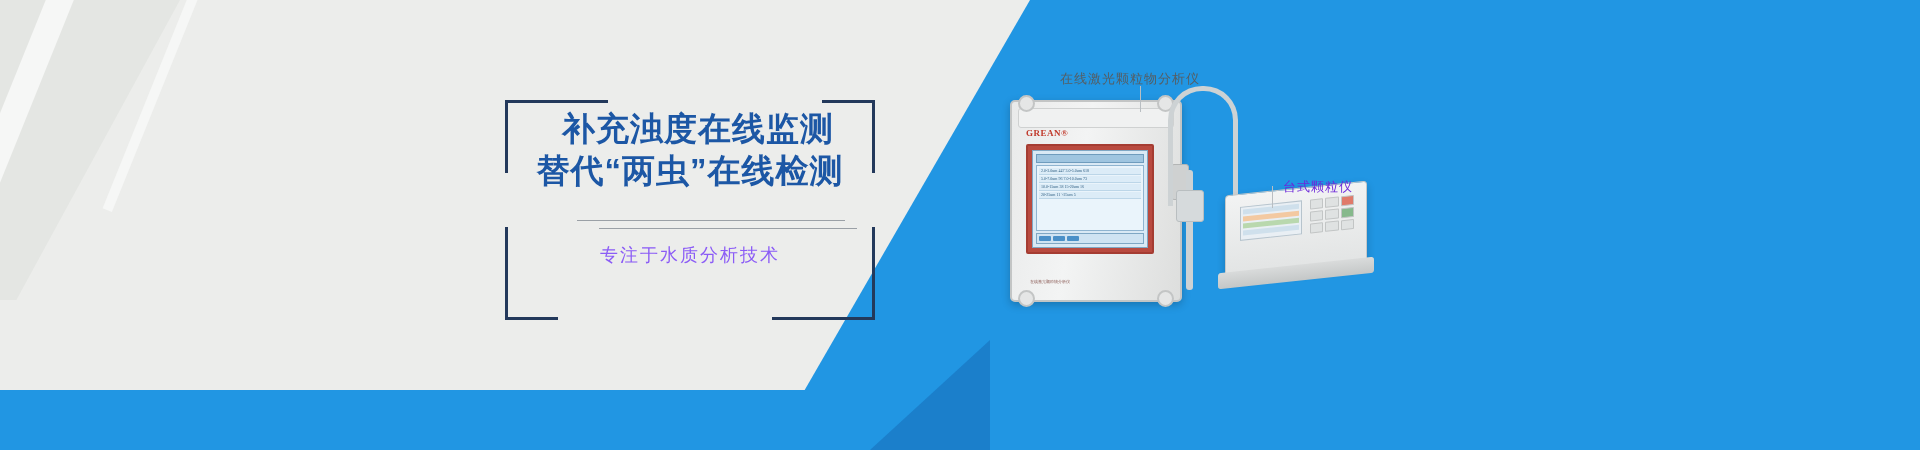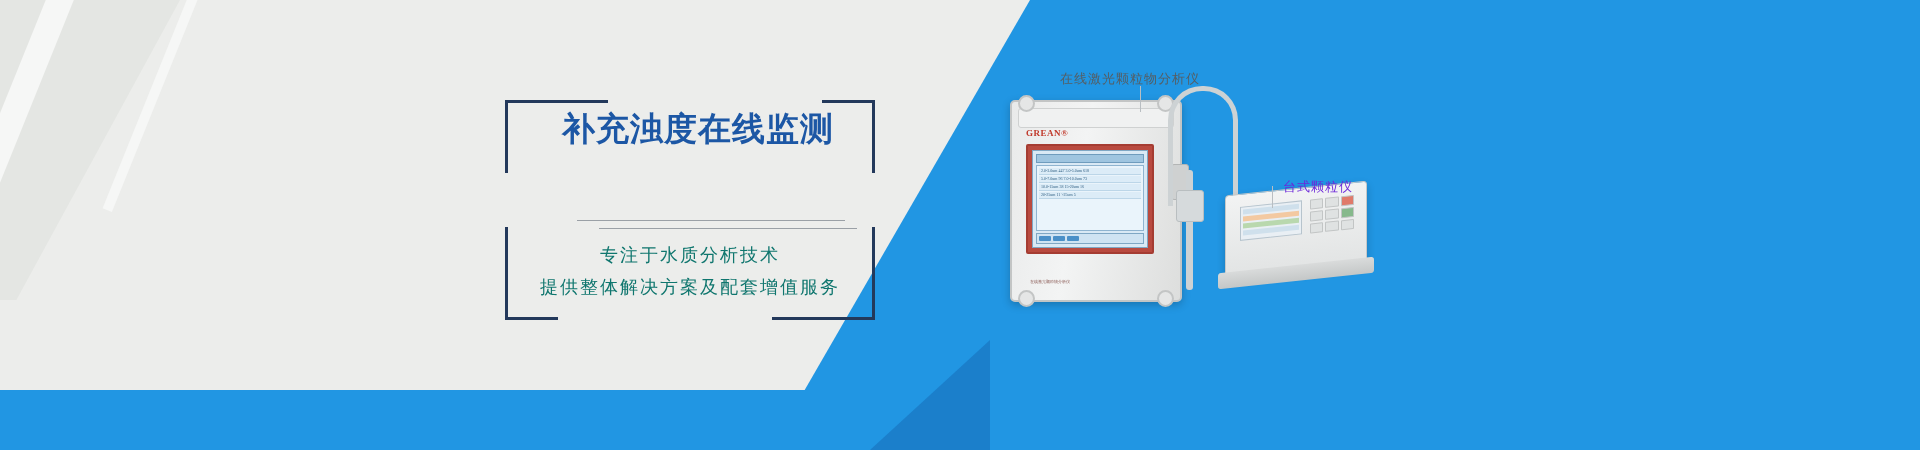--- a/index.html
+++ b/index.html
@@ -51,21 +51,21 @@
   }
   .headline .l1{display:block;padding-left:16px;}
   .headline .l2{display:block;}
 
   .divider{position:absolute;left:72px;top:120px;width:280px;height:12px;}
   .divider .d1{position:absolute;left:0;top:0;width:268px;height:1px;background:#9aa0a6;}
   .divider .d2{position:absolute;left:22px;top:8px;width:258px;height:1px;background:#9aa0a6;}
 
   .sub{
     position:absolute;left:0;top:140px;width:370px;text-align:center;
-    color:#0f766e;font-size:18px;line-height:1.75;letter-spacing:2px;
+    color:#8b5cf6;font-size:18px;line-height:1.75;letter-spacing:2px;
   }
   .sub span{display:block;}
 
   
   .product{position:absolute;left:990px;top:70px;width:450px;height:290px;}
 
   
   .analyzer{position:absolute;left:20px;top:30px;width:168px;height:198px;
     background:linear-gradient(100deg,#e9eaea 0%,#f3f4f4 40%,#dddedd 100%);
     border:2px solid #c3c5c5;border-radius:5px;
@@ -140,30 +140,30 @@
   <div class="blue-notch"></div>
 
   <div class="text-block">
     <div class="bracket br-tl"></div>
     <div class="bracket br-tr"></div>
     <div class="bracket br-bl"></div>
     <div class="bracket br-br"></div>
 
     <div class="headline">
       <span class="l1">补充浊度在线监测</span>
+      <span class="l2">替代“两虫”在线检测</span>
     </div>
 
     <div class="divider">
       <div class="d1"></div>
       <div class="d2"></div>
     </div>
 
     <div class="sub">
       <span>专注于水质分析技术</span>
-      <span>提供整体解决方案及配套增值服务</span>
     </div>
   </div>
 
   <div class="product">
 
     <div class="analyzer">
       <div class="lid"></div>
       <div class="brand">GREAN®</div>
       <div class="screen">
         <div class="lcd">

